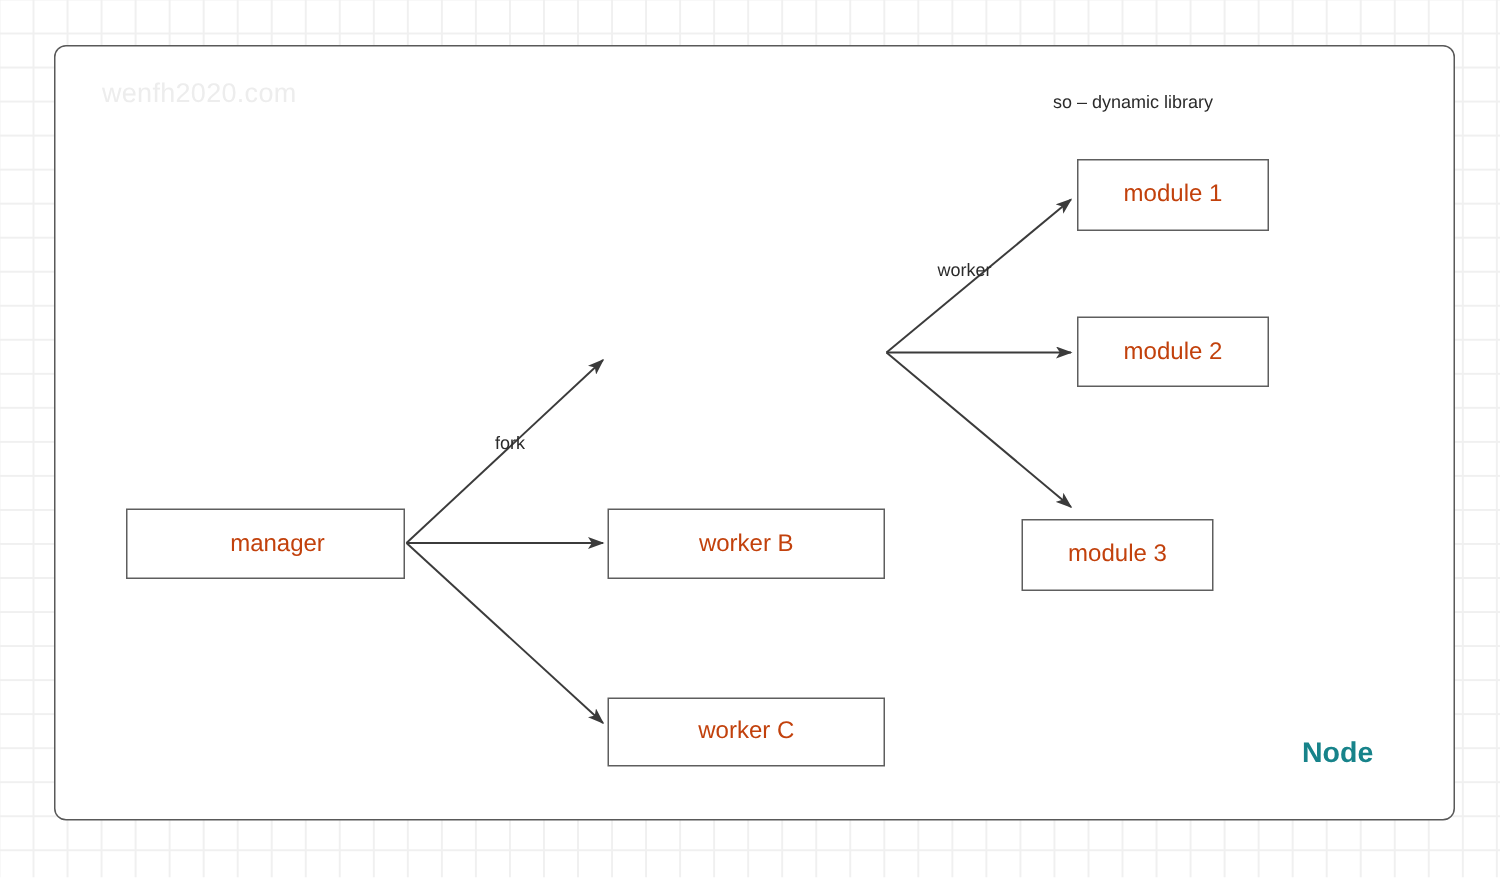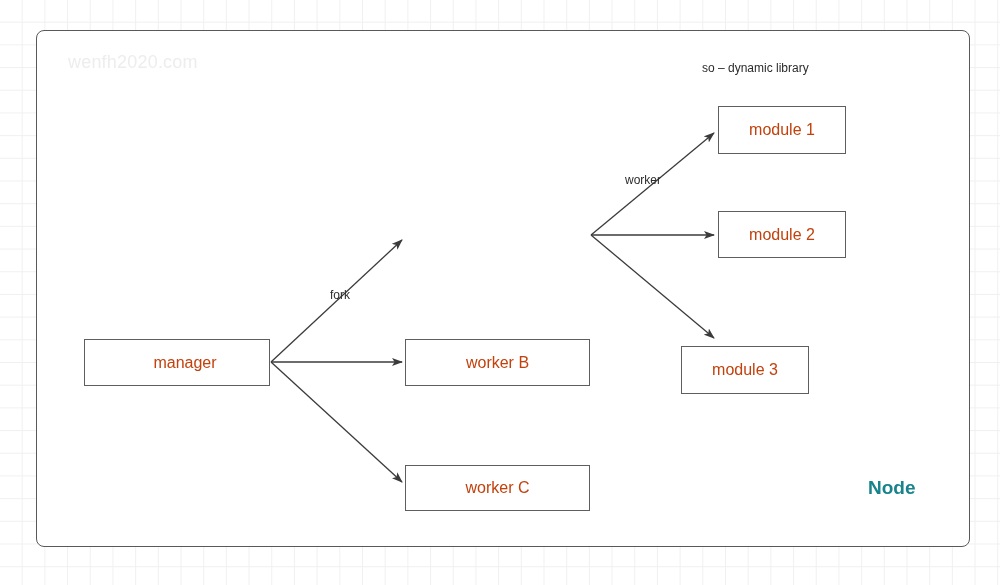--- a/index.html
+++ b/index.html
@@ -105,15 +105,15 @@
   <div class="node-box" style="left:84px;  top:339px; width:186px; height:47px;padding-left:16px;">manager</div>
   <div class="node-box" style="left:405px; top:465px; width:185px; height:46px;">worker C</div>
   <div class="node-box" style="left:405px; top:339px; width:185px; height:47px;">worker B</div>
   <div class="node-box" style="left:718px; top:106px; width:128px; height:48px;">module 1</div>
   <div class="node-box" style="left:718px; top:211px; width:128px; height:47px;">module 2</div>
   <div class="node-box" style="left:681px; top:316px; width:128px; height:48px;margin-top:30px;">module 3</div>
 
   <div class="free-label" style="left:330px; top:288px;">fork</div>
   <div class="free-label" style="left:625px; top:173px;">worker</div>
 
-  <div class="brand-label" style="left:868px; top:477px; color:#17838a;">Node</div>
+  <div class="brand-label" style="left:868px; top:492px; color:#17838a;">Node</div>
 
 </div>
 
 </body></html>

